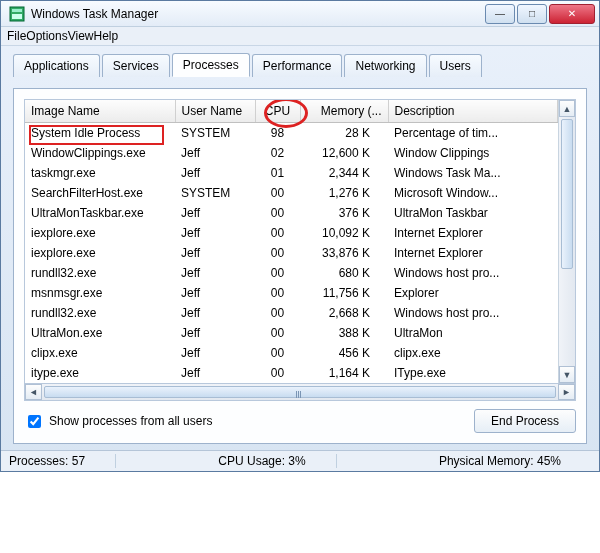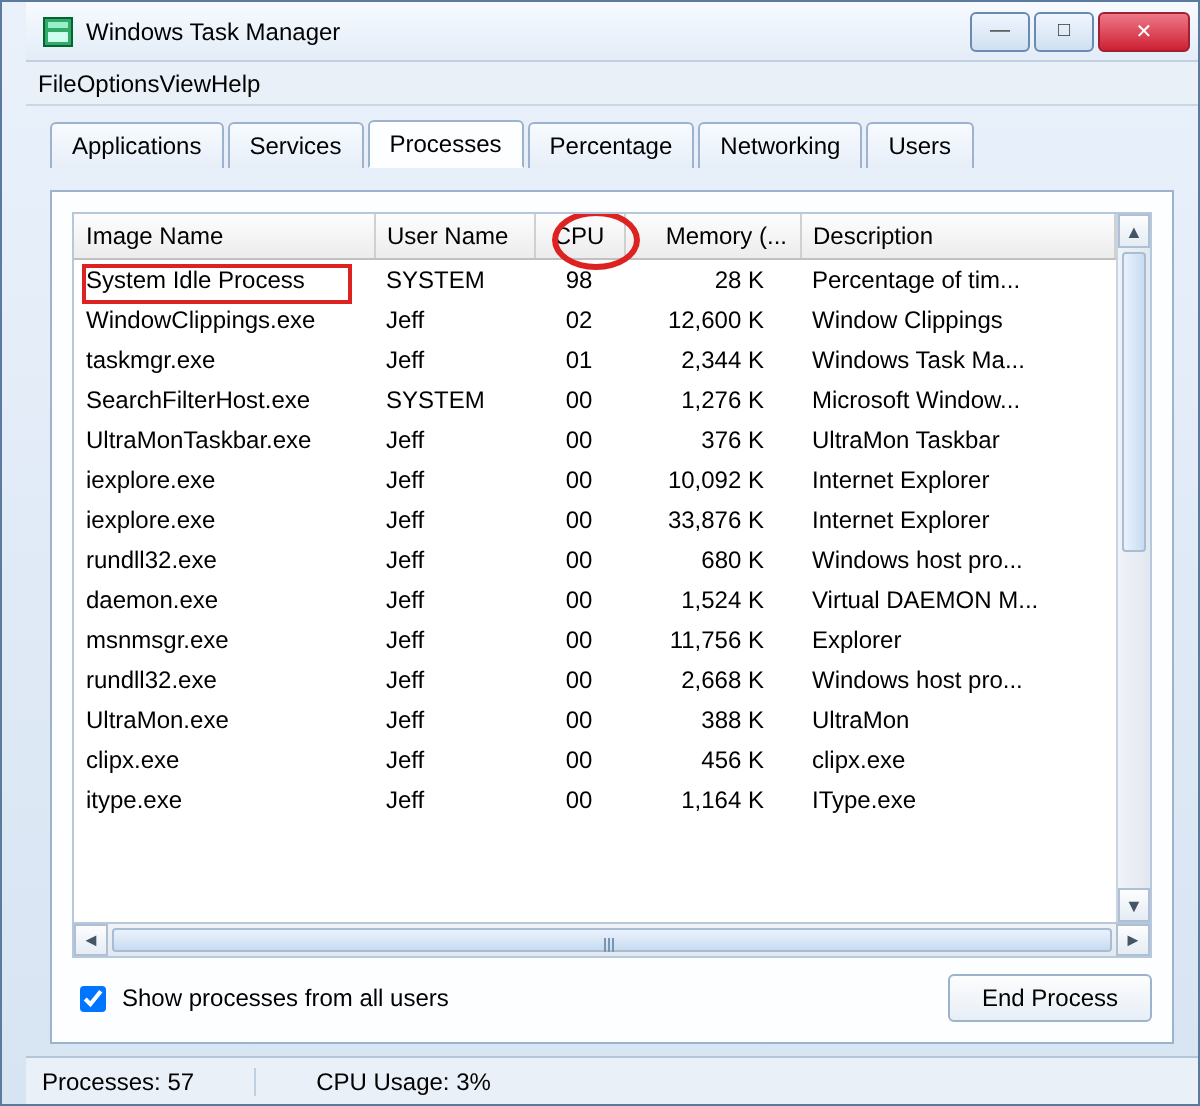--- a/index.html
+++ b/index.html
@@ -1,17 +1,17 @@
 <!DOCTYPE html>
 <html><head>
 <meta charset="utf-8">
 <style>
 * { box-sizing: border-box; font-family: "Segoe UI", Tahoma, sans-serif; font-size: 12px; }
 body { margin: 0; background: #fff; }
-.window { width: 600px; height: 553px; border: 1px solid #5a7aa0; background: linear-gradient(#eaf1fb,#d7e4f2); display: flex; flex-direction: column; padding-left: 12px; }
+.window { width: 600px; height: 472px; border: 1px solid #5a7aa0; background: linear-gradient(#eaf1fb,#d7e4f2); display: flex; flex-direction: column; }
 .titlebar { height: 30px; display: flex; align-items: center; padding: 0 4px 0 8px; background: linear-gradient(#f7fbff,#e3ecf7); border-bottom: 1px solid #c0d0e0; }
 .titlebar .icon { width: 16px; height: 16px; margin-right: 6px; }
 .titlebar .title { flex: 1; color: #000; }
 .winbtns { display: flex; gap: 2px; }
 .winbtn { width: 30px; height: 20px; border: 1px solid #6a8ab0; border-radius: 3px; background: linear-gradient(#f0f6ff,#d0e0f0); display: flex; align-items: center; justify-content: center; font-size: 10px; color: #333; cursor: pointer; }
 .winbtn.close { width: 46px; background: linear-gradient(#e78,#c23); color: #fff; border-color: #a02030;}
 .menubar { height: 22px; display: flex; align-items: center; padding: 0 6px; gap: 0; background: #eaf0f8; border-bottom: 1px solid #c8d6e6;}
 .menubar span { cursor: default; }
 .tabs { display: flex; align-items: flex-end; padding: 6px 12px 0 12px; }
 .tab { padding: 4px 10px; border: 1px solid #9db2cc; border-bottom: none; background: linear-gradient(#f7fbff,#e6eef8); margin-right: 2px; border-radius: 3px 3px 0 0; cursor: pointer; position: relative; top: 1px;}
@@ -31,21 +31,21 @@
 .hscroll { height: 17px; margin-top: 0; border: 1px solid #b8c8dc; border-top:none; background: linear-gradient(#f0f3f8,#e2e8f0); display:flex;}
 .hscroll .arrow { width:17px; border:1px solid #b0c0d4; background:linear-gradient(#fdfdfd,#e4ecf4); display:flex;align-items:center;justify-content:center;font-size:9px;color:#456;}
 .hscroll .track{flex:1; position:relative;}
 .hscroll .thumb{ position:absolute; left:2px; right:2px; top:2px; bottom:2px; border:1px solid #a8bdd4; border-radius:2px; background:linear-gradient(#eaf2fc,#c8dcf0);}
 .hscroll .grip{ position:absolute; left:50%; top:4px; width:8px; height:7px; transform:translateX(-50%); display:flex; gap:1px;}
 .hscroll .grip span{width:1px;background:#7a95b4;}
 .bottom-row { display: flex; align-items: center; justify-content: space-between; margin-top: 8px;}
 .chk { display: flex; align-items: center; gap: 5px; }
 .chk input { width: 13px; height: 13px;}
 .endbtn { padding: 4px 16px; border: 1px solid #9db2cc; border-radius: 3px; background: linear-gradient(#fdfdfd,#e6eef6); cursor: pointer;}
-.statusbar { height: 24px; border-top: 1px solid #b5c5d8; background: #eaf0f8; display: flex; align-items: center; padding: 0 8px; gap: 30px;}
+.statusbar { height: 24px; border-top: 1px solid #b5c5d8; background: #eaf0f8; display: flex; align-items: center; padding: 0 8px; gap: 30px; justify-content: space-between;}
 .statusbar .cell { border-right: 1px solid #c0d0e0; padding-right: 30px;}
 .statusbar .cell:last-child{border:none;}
 .circle-mark { position: absolute; border: 3px solid #d22; border-radius: 50%; width: 44px; height: 30px; pointer-events: none; }
 .box-mark { position: absolute; border: 2px solid #d22; width: 135px; height: 20px; pointer-events: none; }
 </style>
 </head>
 <body>
 
 <div class="window">
   <div class="titlebar">
@@ -66,21 +66,21 @@
     <span>File</span>
     <span>Options</span>
     <span>View</span>
     <span>Help</span>
   </div>
 
   <div class="tabs">
     <div class="tab">Applications</div>
     <div class="tab">Services</div>
     <div class="tab active">Processes</div>
-    <div class="tab">Percentage</div>
+    <div class="tab">Performance</div>
     <div class="tab">Networking</div>
     <div class="tab">Users</div>
   </div>
 
   <div class="panel">
     <div class="list-wrap">
       <div class="list">
         <table>
           <thead>
             <tr>
@@ -142,27 +142,20 @@
                 <td class="col-desc">Internet Explorer</td>
               </tr>
               <tr>
                 <td>rundll32.exe</td>
                 <td>Jeff</td>
                 <td class="num" style="text-align:center;padding-right:6px">00</td>
                 <td class="num">680 K</td>
                 <td class="col-desc">Windows host pro...</td>
               </tr>
               <tr>
-                <td>daemon.exe</td>
-                <td>Jeff</td>
-                <td class="num" style="text-align:center;padding-right:6px">00</td>
-                <td class="num">1,524 K</td>
-                <td class="col-desc">Virtual DAEMON M...</td>
-              </tr>
-              <tr>
                 <td>msnmsgr.exe</td>
                 <td>Jeff</td>
                 <td class="num" style="text-align:center;padding-right:6px">00</td>
                 <td class="num">11,756 K</td>
                 <td class="col-desc">Explorer</td>
               </tr>
               <tr>
                 <td>rundll32.exe</td>
                 <td>Jeff</td>
                 <td class="num" style="text-align:center;padding-right:6px">00</td>
@@ -227,14 +220,18 @@
 
   <div class="statusbar">
     <div class="cell">
       <span>Processes:</span>
       <span>57</span>
     </div>
     <div class="cell">
       <span>CPU Usage:</span>
       <span>3%</span>
     </div>
+    <div class="cell">
+      <span>Physical Memory:</span>
+      <span>45%</span>
+    </div>
   </div>
 </div>
 
 </body></html>

